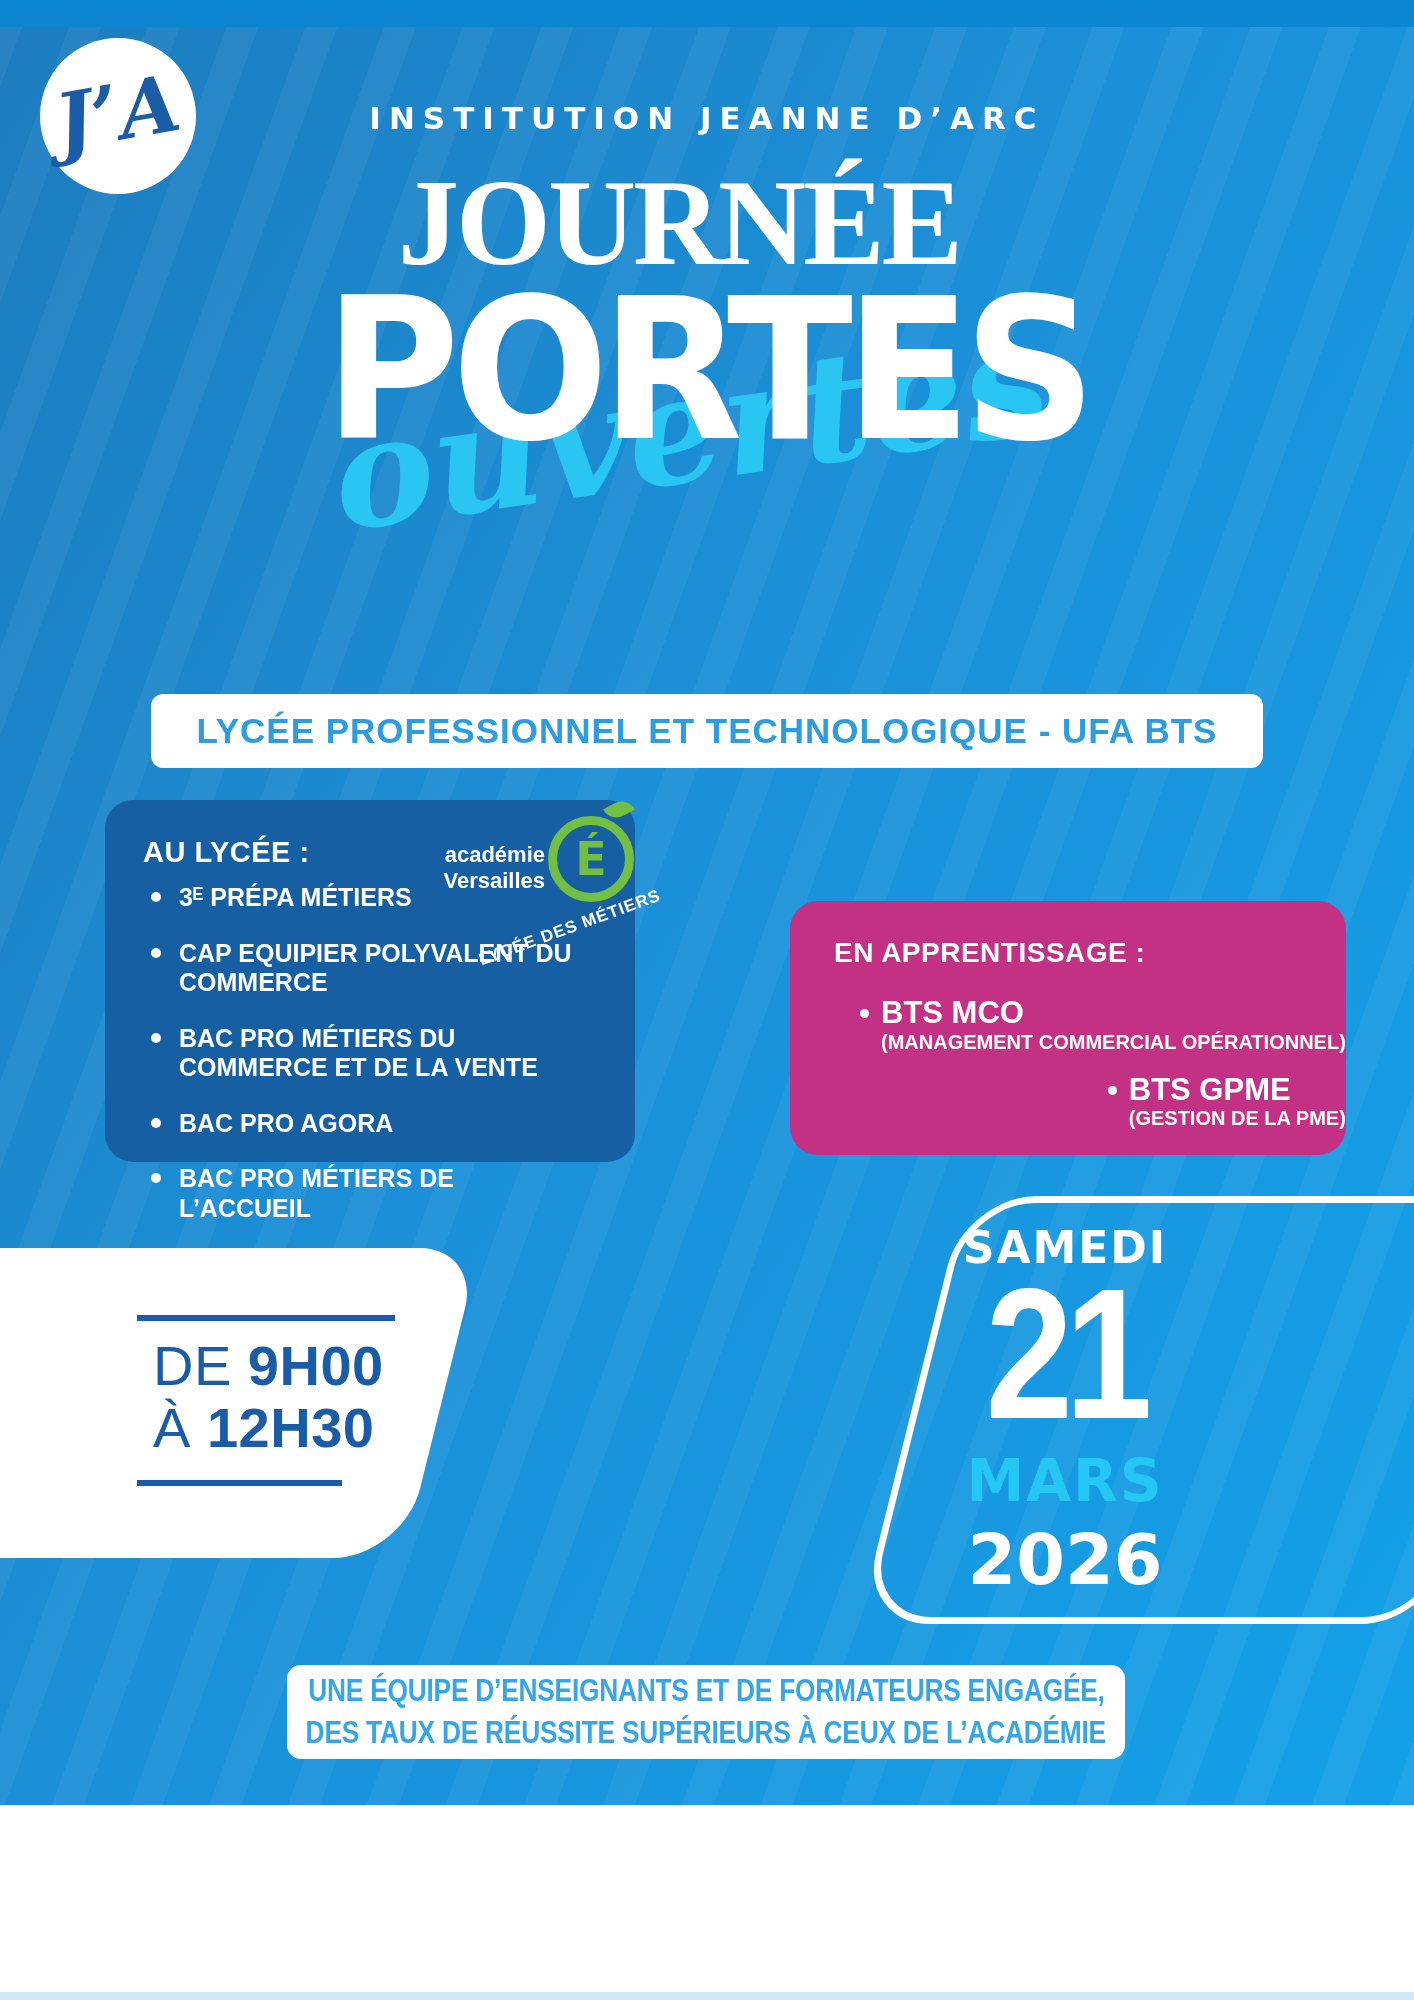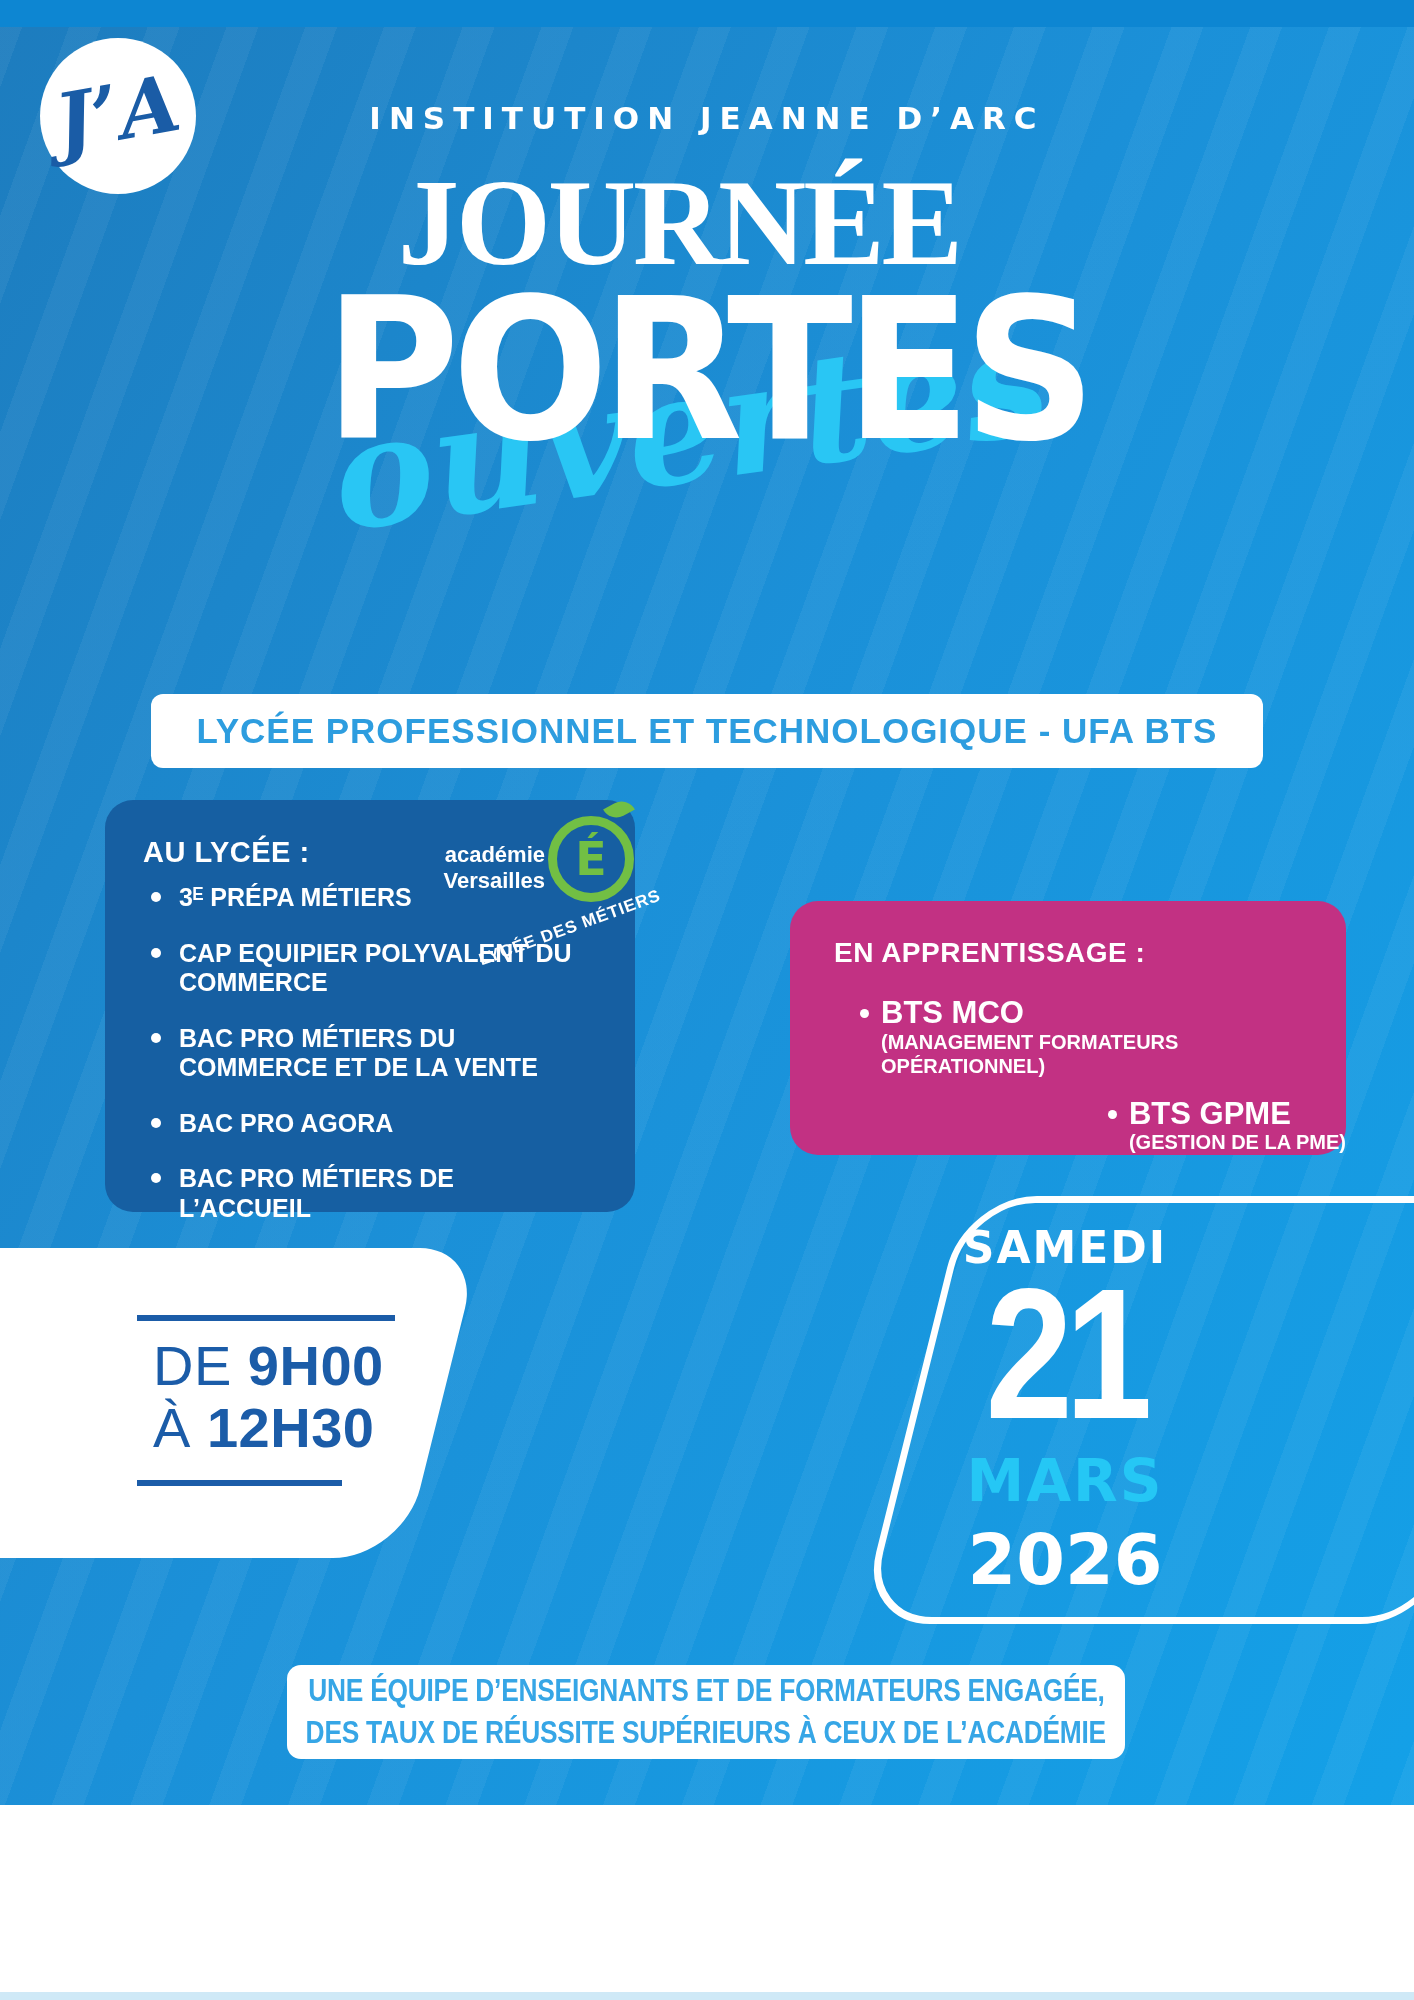--- a/index.html
+++ b/index.html
@@ -28,21 +28,21 @@
   .script-ouvertes{position:absolute;left:240px;top:340px;width:900px;text-align:center;z-index:1;
     font-family:"DejaVu Serif", serif;font-style:italic;font-weight:700;font-size:150px;color:#29c6f4;
     transform:rotate(-8deg);}
 
   
   .banner{position:absolute;left:151px;top:694px;width:1112px;height:74px;background:#fff;border-radius:12px;
     display:flex;align-items:center;justify-content:center;z-index:3;}
   .banner span{color:#2d9ddf;font-weight:700;font-size:35px;letter-spacing:1px;}
 
   
-  .lycee-box{position:absolute;left:105px;top:800px;width:530px;height:412px;background:#165fa2;border-radius:28px;z-index:3;}
+  .lycee-box{position:absolute;left:105px;top:800px;width:530px;height:362px;background:#165fa2;border-radius:28px;z-index:3;}
   .lycee-heading{position:absolute;left:38px;top:36px;color:#fff;font-weight:700;font-size:29px;letter-spacing:0.5px;}
   .lycee-list{position:absolute;left:38px;top:75px;margin:8px;padding:0;list-style:none;width:440px;}
   .lycee-list li{display:flex;gap:18px;margin-bottom:26px;}
   .dot{flex:0 0 auto;width:10px;height:10px;border-radius:50%;background:#fff;margin-top:9px;}
   .dot-pink{flex:0 0 auto;width:9px;height:9px;border-radius:50%;background:#fff;margin-top:12px;}
   .lycee-item-text{color:#fff;font-weight:700;font-size:25px;line-height:1.18;white-space:pre-line;}
 
   
   .badge-text{position:absolute;left:240px;top:42px;width:200px;text-align:right;color:#fff;font-weight:700;
     font-size:22px;line-height:1.2;}
@@ -151,21 +151,21 @@
     <div class="badge-arc">LYCÉE DES MÉTIERS</div>
   </div>
 
   <div class="appr-box">
     <div class="appr-heading">EN APPRENTISSAGE :</div>
     <ul class="appr-list">
       <li>
         <span class="dot-pink"></span>
         <span>
           <div class="appr-title">BTS MCO</div>
-          <div class="appr-sub">(MANAGEMENT FORMATEURS OPÉRATIONNEL)</div>
+          <div class="appr-sub">(MANAGEMENT COMMERCIAL OPÉRATIONNEL)</div>
         </span>
       </li>
       <li>
         <span class="dot-pink"></span>
         <span>
           <div class="appr-title">BTS GPME</div>
           <div class="appr-sub">(GESTION DE LA PME)</div>
         </span>
       </li>
     </ul>

